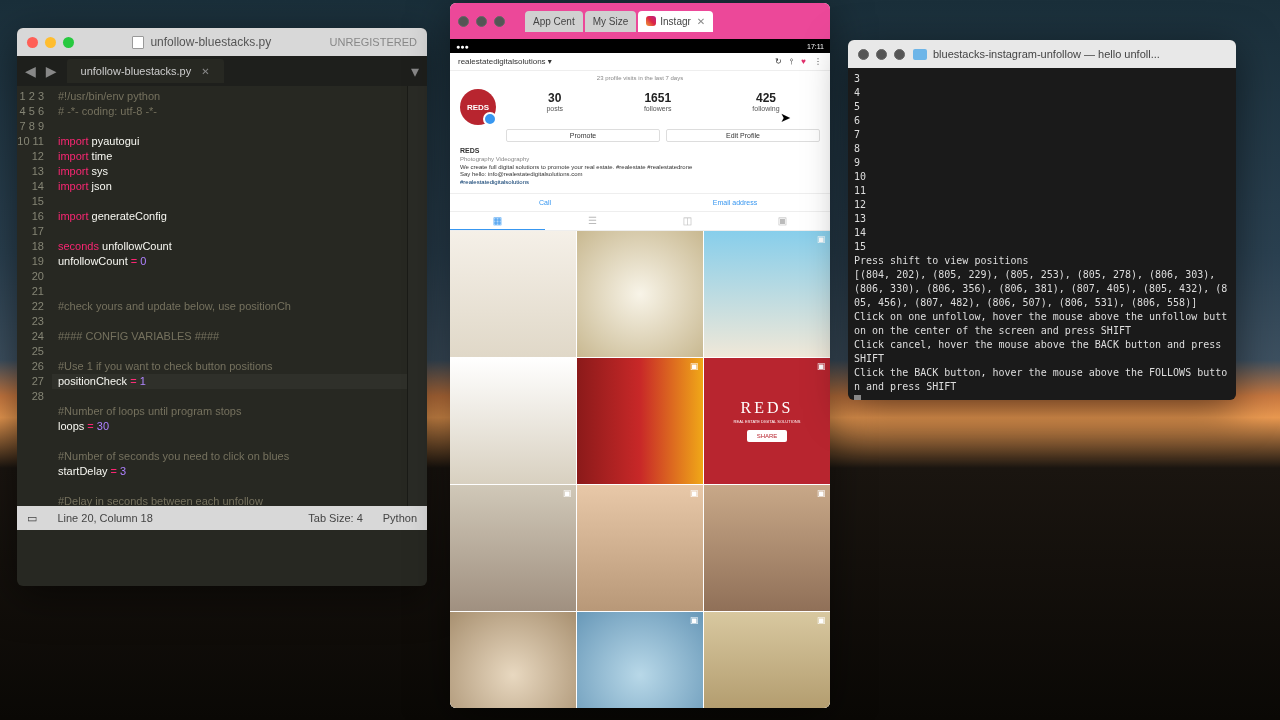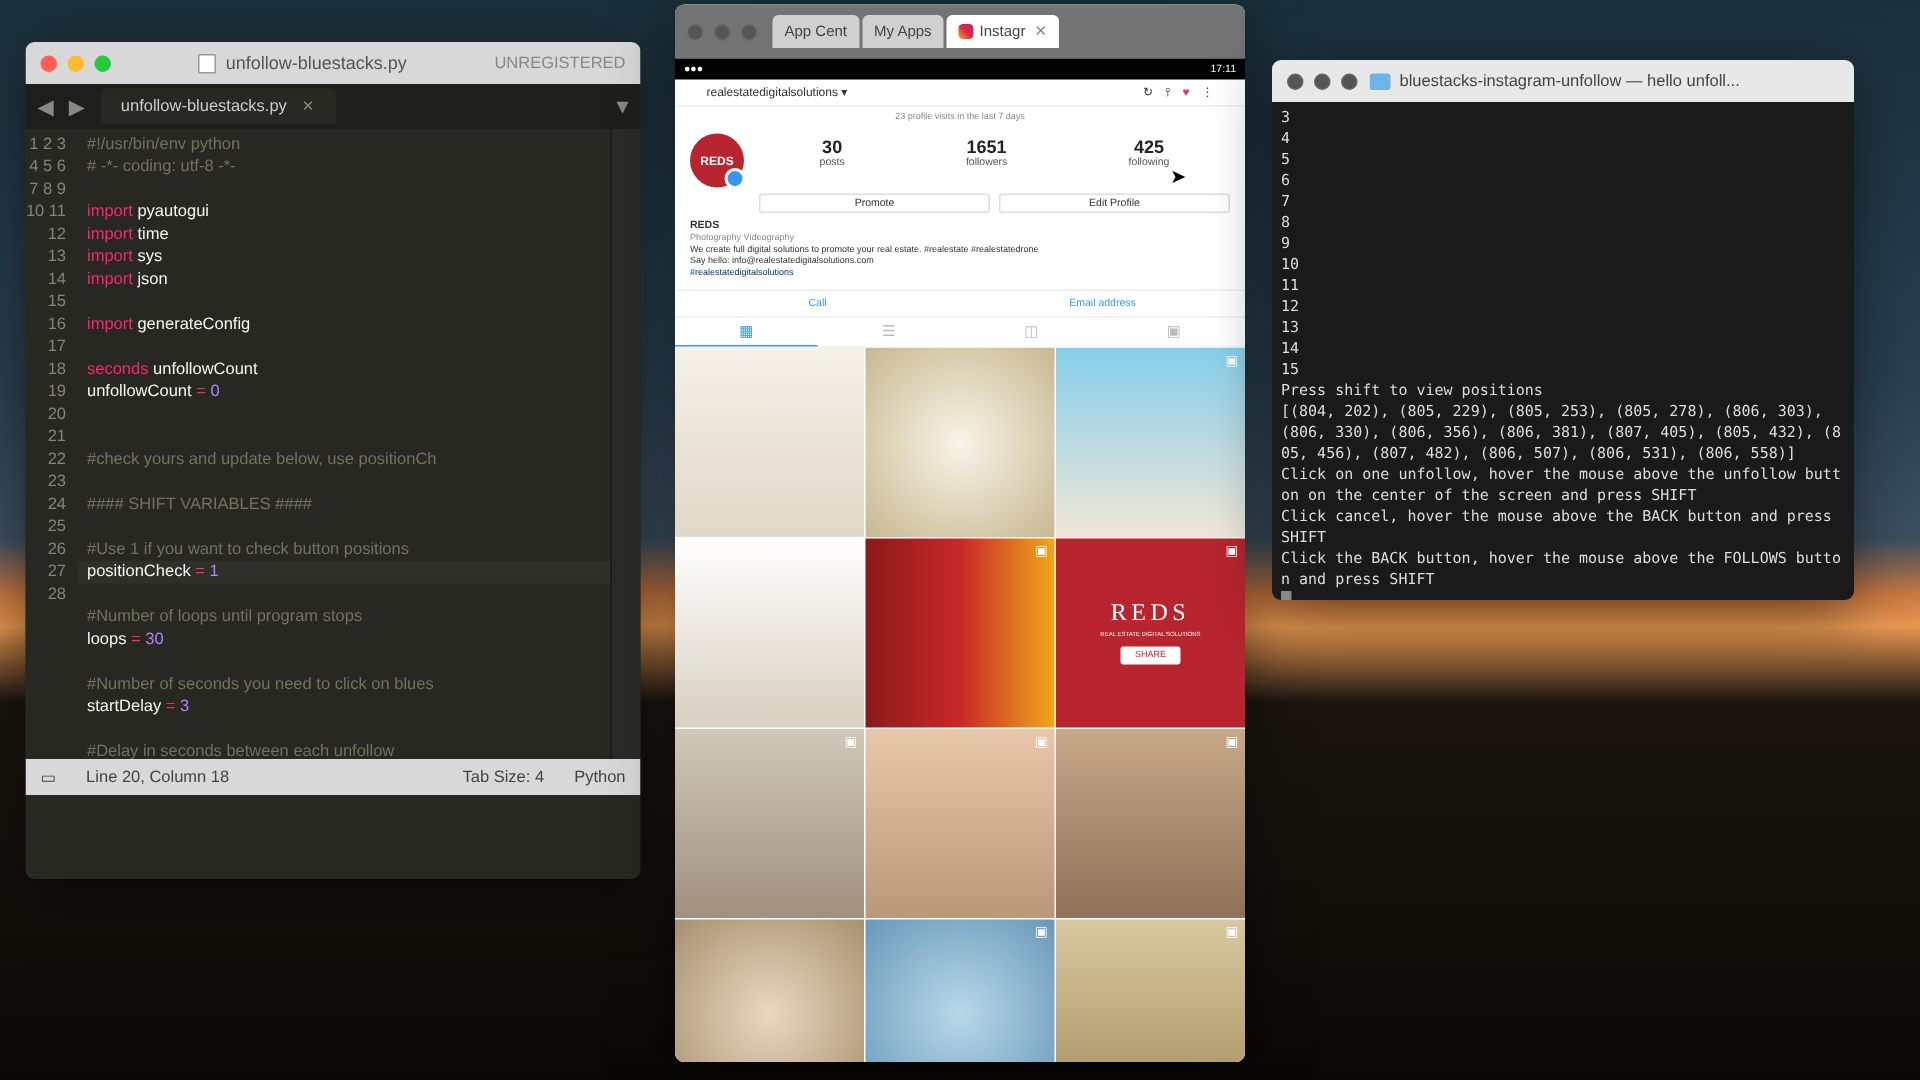--- a/index.html
+++ b/index.html
@@ -26,28 +26,28 @@
 .code{flex:1;padding:3px 6px 0;color:#f8f8f2;white-space:pre;overflow:hidden;position:relative}
 .minimap{width:20px;background:#2a2b26;border-left:1px solid #1a1b17}
 .c-cm{color:#75715e}.c-kw{color:#f92672}.c-nm{color:#ae81ff}
 .hl{position:absolute;left:0;right:0;height:15px;background:rgba(255,255,255,0.04)}
 .ed-status{height:24px;background:#d8d8d8;color:#444;display:flex;align-items:center;padding:0 10px;font-size:11px;gap:20px}
 .ed-status .sp{flex:1}
 .doc-icon{width:12px;height:13px;background:#fff;border:1px solid #999;border-radius:1px}
 
 
 #phone{left:450px;top:3px;width:380px;height:705px;background:#fff}
-.ph-top{height:36px;background:#737373;display:flex;align-items:center;padding:0 8px;gap:4px}
+.ph-top{height:36px;background:#ec4899;display:flex;align-items:center;padding:0 8px;gap:14px}
 .ph-tabs{display:flex;gap:2px;flex:1;font-size:10px;margin-left:6px}
 .ph-tab{padding:5px 8px;background:#d0d0d0;border-radius:4px 4px 0 0;display:flex;align-items:center;gap:4px;color:#444}
 .ph-tab.act{background:#fff}
 .ph-tab .close{color:#888;margin-left:2px}
 .ig-ico{width:10px;height:10px;border-radius:3px;background:linear-gradient(45deg,#f09433,#e6683c,#dc2743,#cc2366,#bc1888)}
 .ph-status{height:14px;background:#000;color:#fff;font-size:7px;display:flex;align-items:center;justify-content:space-between;padding:0 6px}
-.ph-header{height:18px;display:flex;align-items:center;padding:0 21px;font-size:8px;color:#333;border-bottom:1px solid #eee;justify-content:space-between}
+.ph-header{height:18px;display:flex;align-items:center;padding:0 8px;font-size:8px;color:#333;border-bottom:1px solid #eee;justify-content:space-between}
 .ph-header .hr{display:flex;gap:8px;align-items:center}
 .ph-activity{text-align:center;font-size:6px;color:#888;padding:4px}
 .ph-profile{display:flex;padding:4px 10px;gap:10px}
 .avatar{width:36px;height:36px;border-radius:50%;background:#b8252f;display:flex;align-items:center;justify-content:center;color:#fff;font-size:8px;font-weight:bold;position:relative}
 .avatar::after{content:'';position:absolute;bottom:-1px;right:-1px;width:10px;height:10px;background:#3897f0;border-radius:50%;border:2px solid #fff}
 .stats{flex:1;display:flex;justify-content:space-around;text-align:center;font-size:7px;color:#555;padding-top:2px}
 .stats b{display:block;font-size:12px;color:#222}
 .ph-btns{display:flex;padding:0 10px 4px 56px;gap:6px;font-size:7px}
 .ph-btn{flex:1;text-align:center;padding:2px;border:1px solid #ddd;border-radius:2px;color:#333}
 .ph-bio{padding:0 10px 6px;font-size:6px;color:#333;line-height:1.3}
@@ -149,21 +149,21 @@
 <span class=""><span class="c-kw">import</span> json</span>
 <span class=""></span>
 <span class=""><span class="c-kw">import</span> generateConfig</span>
 <span class=""></span>
 <span class=""><span class="c-kw">seconds</span> unfollowCount</span>
 <span class="">unfollowCount <span class="c-kw">=</span> <span class="c-nm">0</span></span>
 <span class=""></span>
 <span class=""></span>
 <span class="c-cm">#check yours and update below, use positionCh</span>
 <span class=""></span>
-<span class="c-cm">#### SHIFT VARIABLES ####</span>
+<span class="c-cm">#### CONFIG VARIABLES ####</span>
 <span class=""></span>
 <span class="c-cm">#Use 1 if you want to check button positions</span>
 <div class="hl" style="top:288px"></div><span class="">positionCheck <span class="c-kw">=</span> <span class="c-nm">1</span></span>
 <span class=""></span>
 <span class="c-cm">#Number of loops until program stops</span>
 <span class="">loops <span class="c-kw">=</span> <span class="c-nm">30</span></span>
 <span class=""></span>
 <span class="c-cm">#Number of seconds you need to click on blues</span>
 <span class="">startDelay <span class="c-kw">=</span> <span class="c-nm">3</span></span>
 <span class=""></span>
@@ -182,21 +182,21 @@
 
 <div id="phone" class="window">
   <div class="ph-top">
     <div class="traffic">
       <div class="dot d"></div>
       <div class="dot d"></div>
       <div class="dot d"></div>
     </div>
     <div class="ph-tabs" id="phtabs">
         <div class="ph-tab">App Cent</div>
-        <div class="ph-tab">My Apps</div>
+        <div class="ph-tab">My Size</div>
         <div class="ph-tab act"><span class="ig-ico"></span>Instagr<span class="close">✕</span></div>
       </div>
   </div>
   <div class="ph-status">
     <span>●●●</span>
     <span>17:11</span>
   </div>
   <div class="ph-header">
     <span><span>realestatedigitalsolutions</span> ▾</span>
     <div class="hr">

